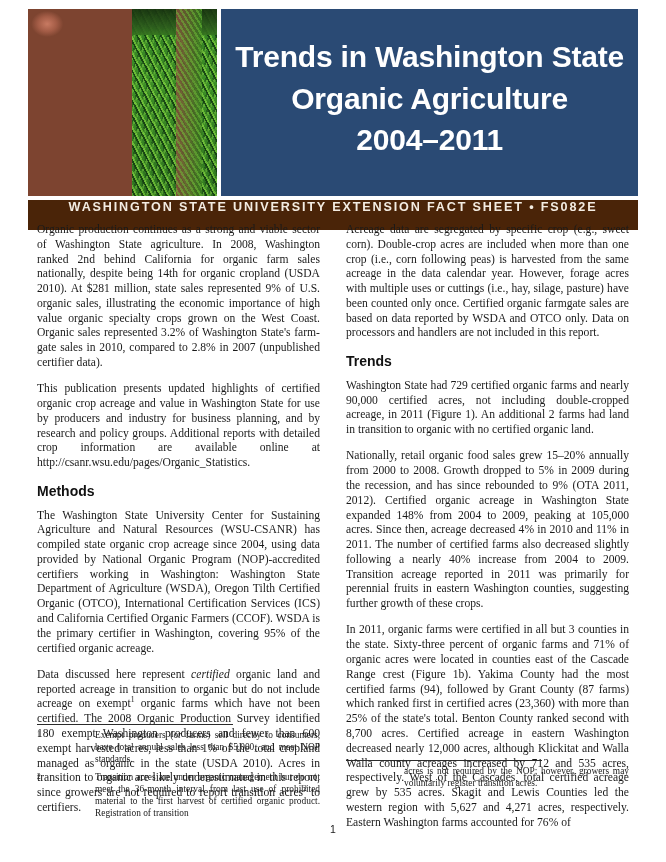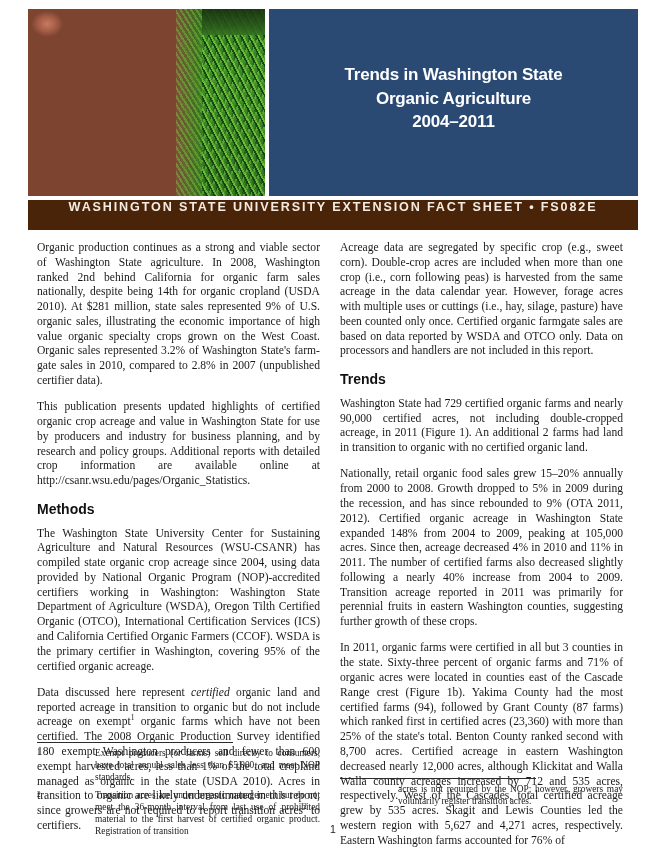--- a/index.html
+++ b/index.html
@@ -104,21 +104,21 @@
     display: flex;
     flex-direction: column;
     align-items: center;
     justify-content: center;
     padding: 6px 14px 14px 14px;
   }
   .title-line {
     font-family: "Liberation Sans", "DejaVu Sans", sans-serif;
     color: #ffffff;
     font-weight: bold;
-    font-size: 17px;
+    font-size: 30px;
     line-height: 1.38;
     letter-spacing: -0.2px;
     text-align: center;
     white-space: nowrap;
   }
 
   
   .banner {
     position: absolute;
     left: 28px;
@@ -136,24 +136,24 @@
     font-weight: bold;
     font-size: 12.6px;
     letter-spacing: 1.85px;
     white-space: nowrap;
   }
 
   
   .columns {
     position: absolute;
     left: 37px;
-    top: 241px;
+    top: 223px;
     width: 592px;
     display: flex;
-    gap: 20px;
+    gap: 26px;
   }
   .col {
     width: 283px;
     position: relative;
   }
   p.body {
     margin: 0 0 11.5px 0;
     font-size: 11.6px;
     line-height: 1.275;
     text-align: justify;

